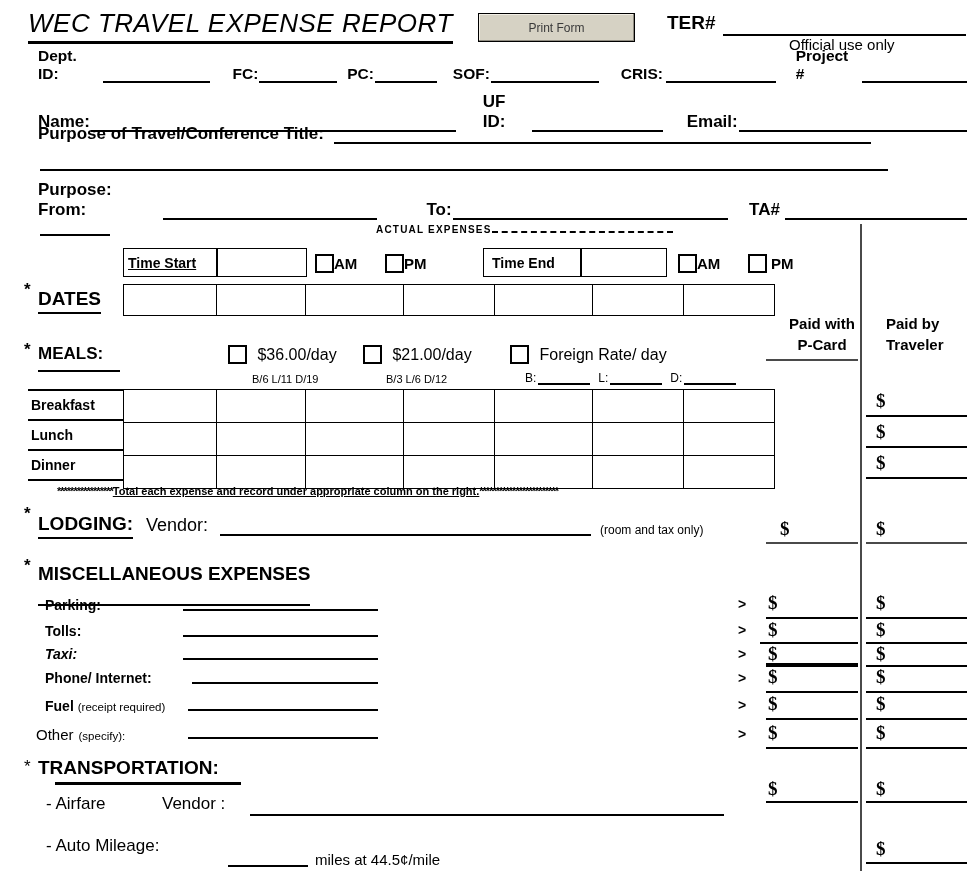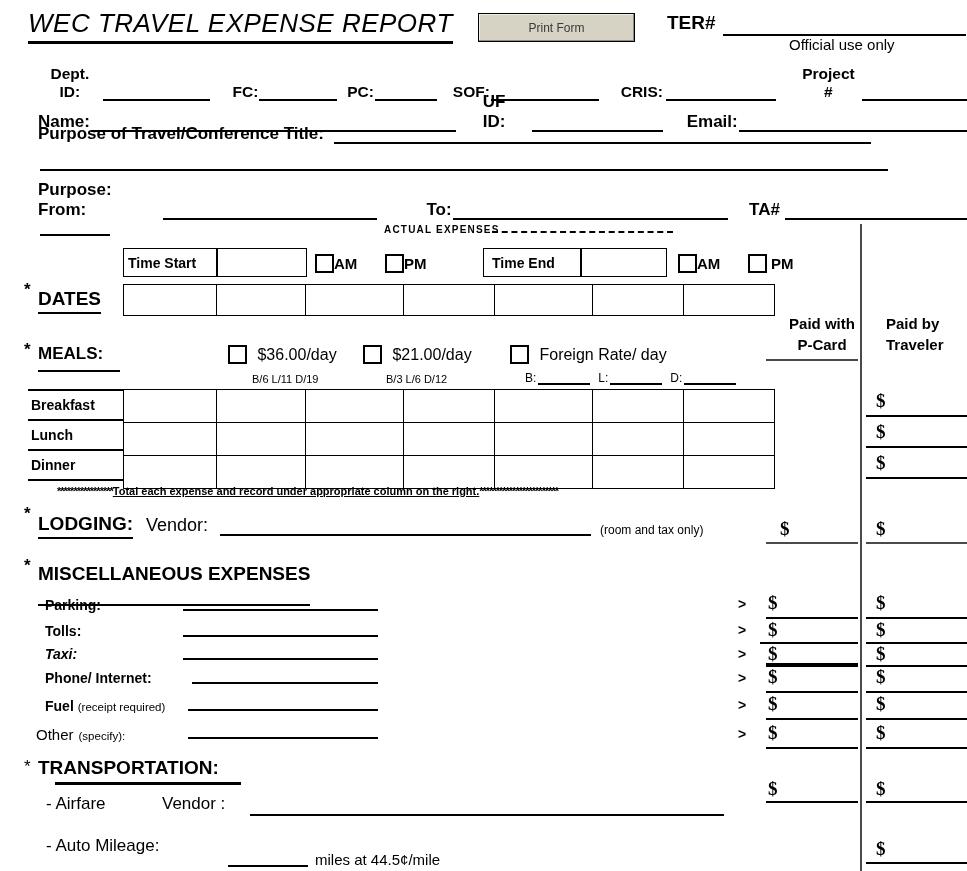--- a/index.html
+++ b/index.html
@@ -50,21 +50,21 @@
 <div id="page">
 
   <div class="abs title">WEC TRAVEL EXPENSE REPORT</div>
 
   <div class="abs printbtn">Print Form</div>
 
   <div class="abs terlabel">TER#</div>
   <div class="abs terline"></div>
   <div class="abs official">Official use only</div>
 
-  <div class="abs" style="left:38px;top:65px;width:930px;text-align:center;">
+  <div class="abs" style="left:38px;top:47px;width:930px;">
     <div style="display:flex;align-items:flex-end;font-size:15.5px;">
       <span class="lbl">Dept. ID:</span>
       <span class="fieldline" style="width:108px;margin-left:1px;"></span>
       <span class="lbl" style="margin-left:22px;">FC:</span>
       <span class="fieldline" style="width:78px;margin-left:1px;"></span>
       <span class="lbl" style="margin-left:10px;">PC:</span>
       <span class="fieldline" style="width:62px;margin-left:1px;"></span>
       <span class="lbl" style="margin-left:16px;">SOF:</span>
       <span class="fieldline" style="width:108px;margin-left:1px;"></span>
       <span class="lbl" style="margin-left:22px;">CRIS:</span>
@@ -98,27 +98,27 @@
       <span class="lbl">Purpose: From:</span>
       <span class="fieldline" style="width:220px;margin-left:2px;"></span>
       <span class="lbl" style="margin-left:49px;">To:</span>
       <span class="fieldline" style="width:283px;margin-left:1px;"></span>
       <span class="lbl" style="margin-left:21px;">TA#</span>
       <span class="fieldline" style="width:188px;margin-left:5px;"></span>
     </div>
   </div>
 
   <div class="abs" style="left:40px;top:224px;width:70px;border-bottom:2px solid #000;height:10px;"></div>
-  <div class="abs tiny" style="left:384px;top:224px;letter-spacing:1.2px;font-size:10px;">ACTUAL EXPENSES</div>
+  <div class="abs tiny" style="left:376px;top:224px;letter-spacing:1.2px;font-size:10px;">ACTUAL EXPENSES</div>
   <div class="abs" style="left:492px;top:231px;width:181px;border-bottom:2px dashed #000;height:0;"></div>
 
   <div class="abs vdiv" style="left:860px;top:224px;height:647px;"></div>
 
   <div class="abs timebox" style="left:123px;top:248px;width:182px;">
-    <div class="seg bold" style="width:88px;padding-left:4px;font-size:14px;">Time Start</div>
+    <div class="seg bold" style="width:88px;padding-left:4px;font-size:14px;text-decoration:underline;">Time Start</div>
     <div class="sep"></div>
     <div class="seg" style="flex:1;"></div>
   </div>
   <div class="abs" style="left:315px;top:254px;">
     <span class="chk"></span><span class="bold" style="font-size:15px;vertical-align:middle;">AM</span>
   </div>
   <div class="abs" style="left:385px;top:254px;">
     <span class="chk"></span><span class="bold" style="font-size:15px;vertical-align:middle;">PM</span>
   </div>
 

